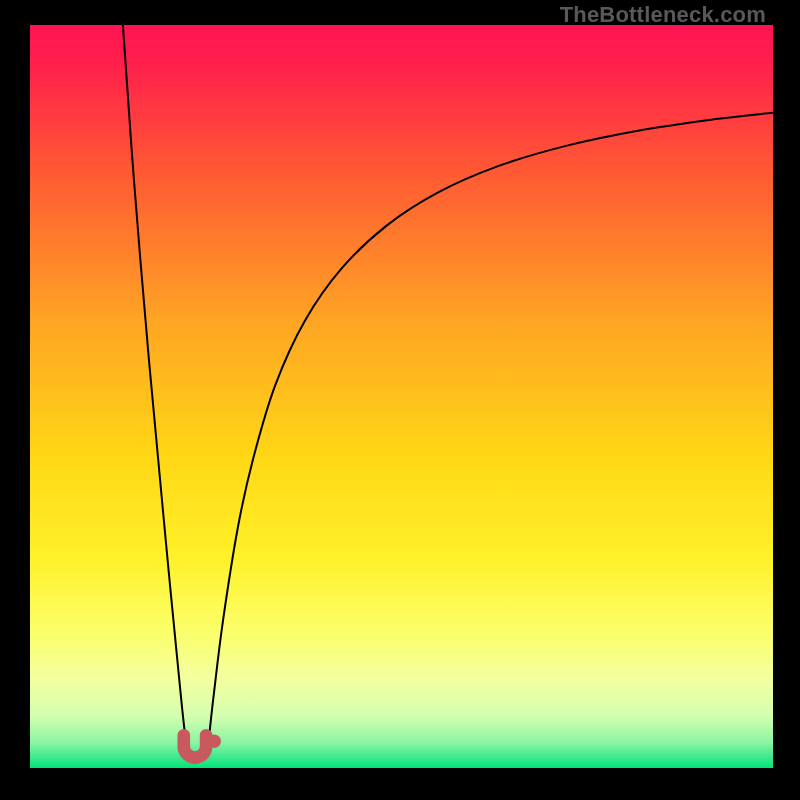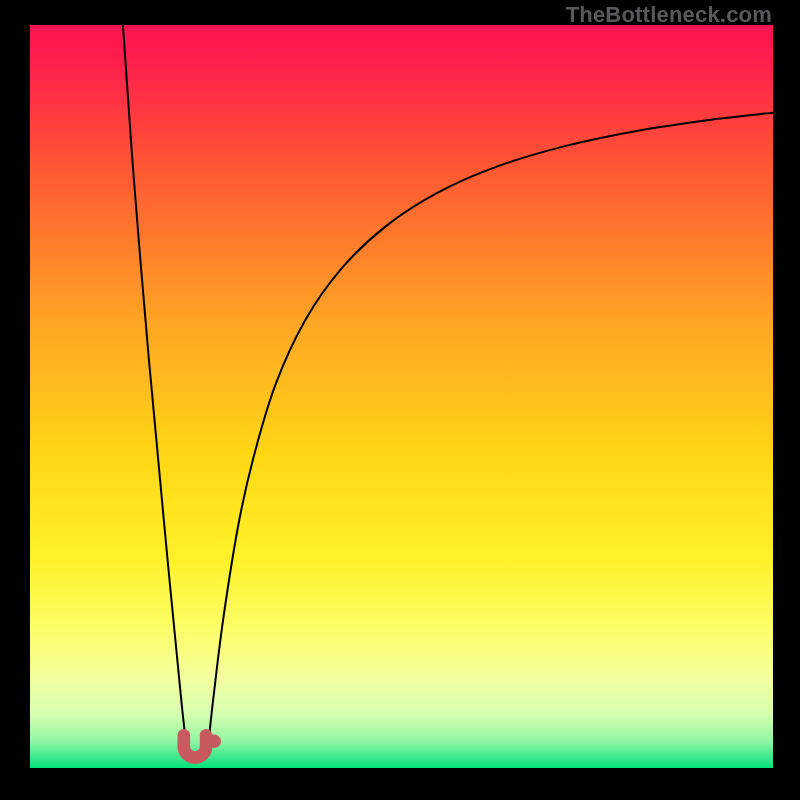--- a/index.html
+++ b/index.html
@@ -21,21 +21,21 @@
   .plot {
     position: absolute;
     left: 30px;
     top: 25px;
     width: 743px;
     height: 743px;
   }
   .watermark {
     position: absolute;
     top: 2px;
-    right: 28px;
+    right: 34px;
     font-size: 22px;
     font-weight: 600;
     color: #58595b;
     letter-spacing: 0.2px;
     text-align: right;
   }
 </style>
 </head>
 <body>
 

